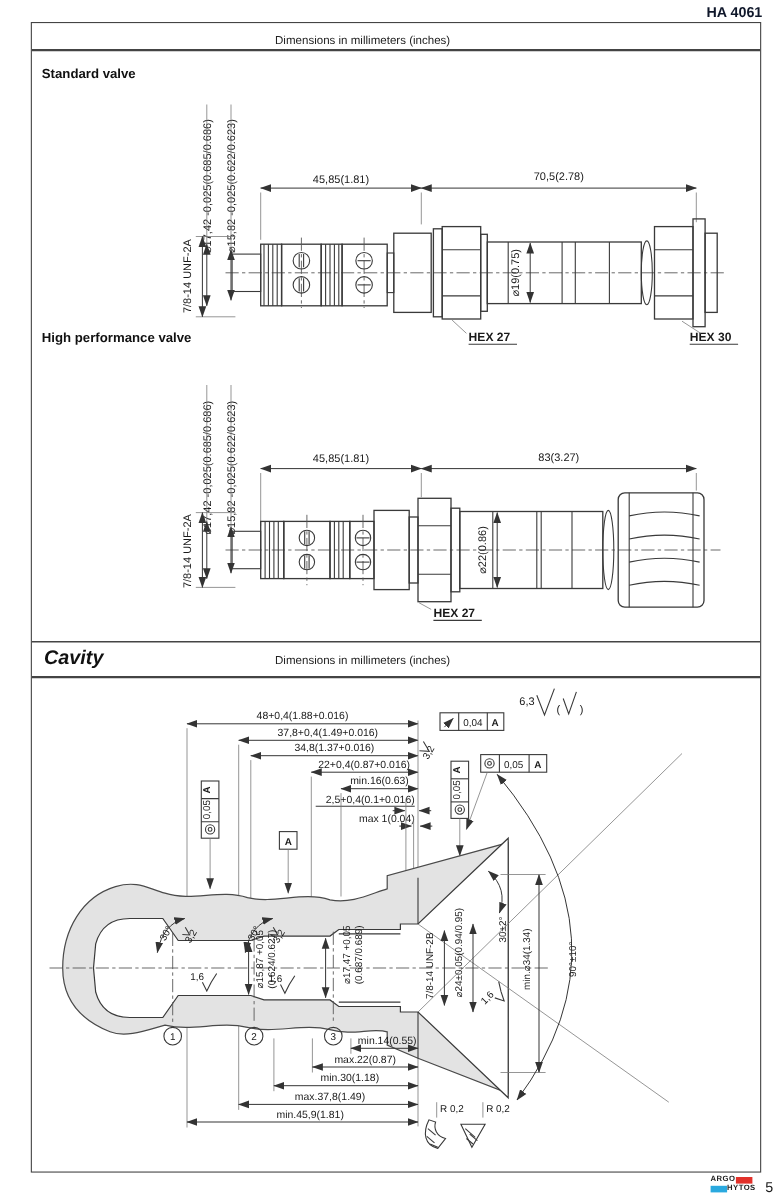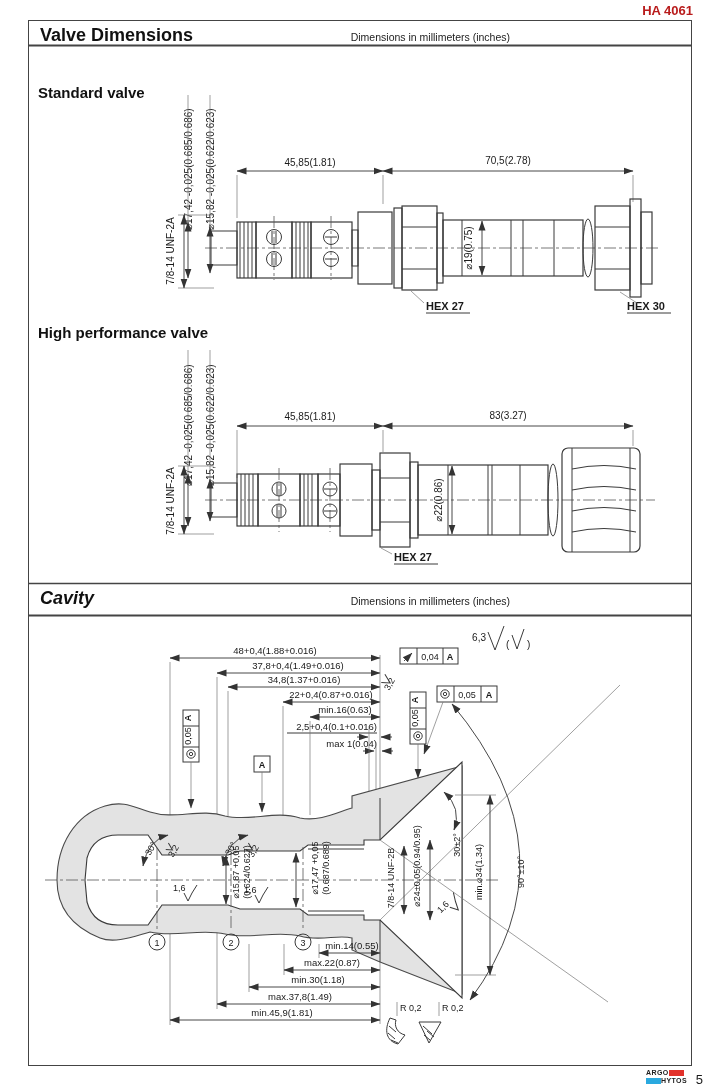--- a/index.html
+++ b/index.html
@@ -1,23 +1,23 @@
 <!DOCTYPE html>
 <html><head>
 <meta charset="utf-8">
 <style>
   html,body{margin:0;padding:0;background:#fff;}
   .page{position:relative;width:709px;height:1091px;background:#fff;font-family:"Liberation Sans",sans-serif;color:#1a1a1a;overflow:hidden;}
   .abs{position:absolute;}
-  .doc-number{top:3px;right:16px;font-size:13px;font-weight:bold;color:#b91c1c;}
+  .doc-number{top:3px;right:16px;font-size:13px;font-weight:bold;color:#0f172a;}
   .frame{left:28px;top:20px;width:662px;height:1044px;border:1.6px solid #444;}
   .page-svg{left:28px;top:20px;width:664px;height:1045px;z-index:1;}
   .sec-title{font-size:18px;font-weight:bold;color:#111;z-index:2;}
-  .sec-note{font-size:10.5px;color:#222;z-index:2;width:260px;text-align:right;}
-  .sub-title{font-size:15px;font-weight:bold;color:#111;z-index:2;margin-top:24px;}
+  .sec-note{font-size:10.5px;color:#222;z-index:2;width:260px;text-align:left;}
+  .sub-title{font-size:12px;font-weight:bold;color:#111;z-index:2;}
   .logo{right:22px;bottom:6px;z-index:2;line-height:6px;}
   .logo .row{display:flex;align-items:center;height:8px;}
   .logo .txt{font-size:7px;font-weight:bold;letter-spacing:.4px;color:#222;}
   .logo .box{display:inline-block;width:15px;height:6px;}
   .page-num{right:6px;bottom:4px;font-size:13px;z-index:2;}
   
   text{font-family:"Liberation Sans",sans-serif;fill:#1a1a1a;}
   .t{font-size:9.5px;}
   .t10{font-size:10px;}
   .t9{font-size:9px;}
@@ -32,21 +32,20 @@
   .rule{stroke:#444;}
 </style>
 </head>
 <body>
 
 <div class="page">
 
   <div class="abs doc-number">HA 4061</div>
   <div class="abs frame"></div>
 
-  <div class="abs sec-title" style="left:40px;top:25px;">Valve Dimensions</div>
   <div class="abs sec-note" style="left:250px;top:31px;">Dimensions in millimeters (inches)</div>
   <div class="abs sub-title" style="left:38px;top:60px;">Standard valve</div>
   <div class="abs sub-title" style="left:38px;top:300px;text-align:center;">High performance valve</div>
   <div class="abs sec-title" style="left:40px;top:588px;font-style:italic;">Cavity</div>
   <div class="abs sec-note" style="left:250px;top:595px;">Dimensions in millimeters (inches)</div>
 
   <svg class="abs page-svg" viewBox="28 20 664 1045">
     <defs>
       <marker id="ar" viewBox="0 0 10 10" refX="9.5" refY="5" markerWidth="10" markerHeight="10" orient="auto-start-reverse" markerUnits="userSpaceOnUse">
         <path d="M0,1.5 L10,5 L0,8.5 Z" fill="#333"></path>

